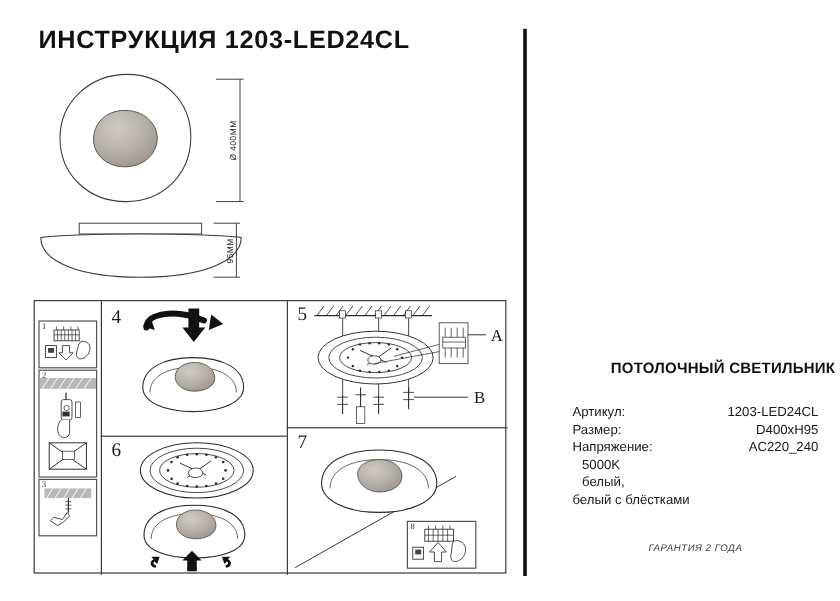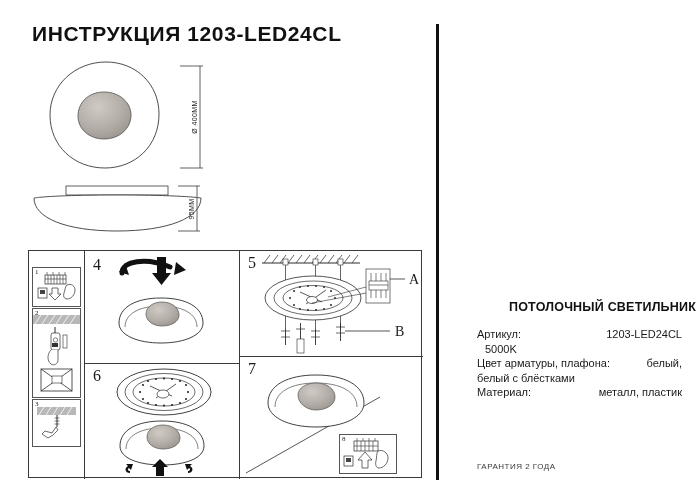--- a/index.html
+++ b/index.html
@@ -118,21 +118,21 @@
     position: absolute;
     left: 477px;
     top: 300px;
     width: 205px;
   }
   #spec-heading {
     font-size: 12.5px;
     font-weight: bold;
     color: #111111;
     letter-spacing: 0.2px;
-    margin-bottom: 13px;
+    margin-bottom: 23px;
     white-space: nowrap;
     padding-left: 32px;
   }
   .spec-row {
     display: flex;
     justify-content: space-between;
     align-items: baseline;
     font-size: 11px;
     color: #1a1a1a;
     line-height: 14.5px;
@@ -142,26 +142,28 @@
   .spec-value { text-align: right; padding-left: 8px; }
   .spec-value-cont {
     font-size: 11px;
     color: #1a1a1a;
     line-height: 14.5px;
     white-space: nowrap;
   }
   #warranty {
     position: absolute;
     left: 477px;
-    top: 462px;
+    top: 452px;
     width: 205px;
+    text-align: center;
     font-size: 8px;
     letter-spacing: 0.5px;
     color: #3a3a3a;
     white-space: nowrap;
+    font-style: italic;
   }
 </style>
 </head>
 <body>
 
 <div id="page">
 
   <div id="doc-title">ИНСТРУКЦИЯ 1203-LED24CL</div>
 
   <div id="divider"></div>
@@ -483,34 +485,37 @@
   </div>
 
   <div id="spec-block">
     <div id="spec-heading">ПОТОЛОЧНЫЙ СВЕТИЛЬНИК</div>
 
     <div class="spec-row">
       <span class="spec-label">Артикул:</span>
       <span class="spec-value">1203-LED24CL</span>
     </div>
 
-
+    <div class="spec-row">
+      <span class="spec-label">Размер:</span>
+      <span class="spec-value">D400xH95</span>
+    </div>
+
+    <div class="spec-row">
+      <span class="spec-label">Напряжение:</span>
+      <span class="spec-value">AC220_240</span>
+    </div>
 
 
     <div class="spec-row">
       <span class="spec-value">5000K</span>
     </div>
 
     <div class="spec-row">
-      <span class="spec-label">Цвет арматуры, плафона:</span>
       <span class="spec-value">белый,</span>
     </div>
     <div class="spec-value-cont">белый с блёстками</div>
 
-    <div class="spec-row">
-      <span class="spec-label">Материал:</span>
-      <span class="spec-value">металл, пластик</span>
-    </div>
   </div>
 
   <div id="warranty">ГАРАНТИЯ 2 ГОДА</div>
 
 </div>
 
 </body></html>

